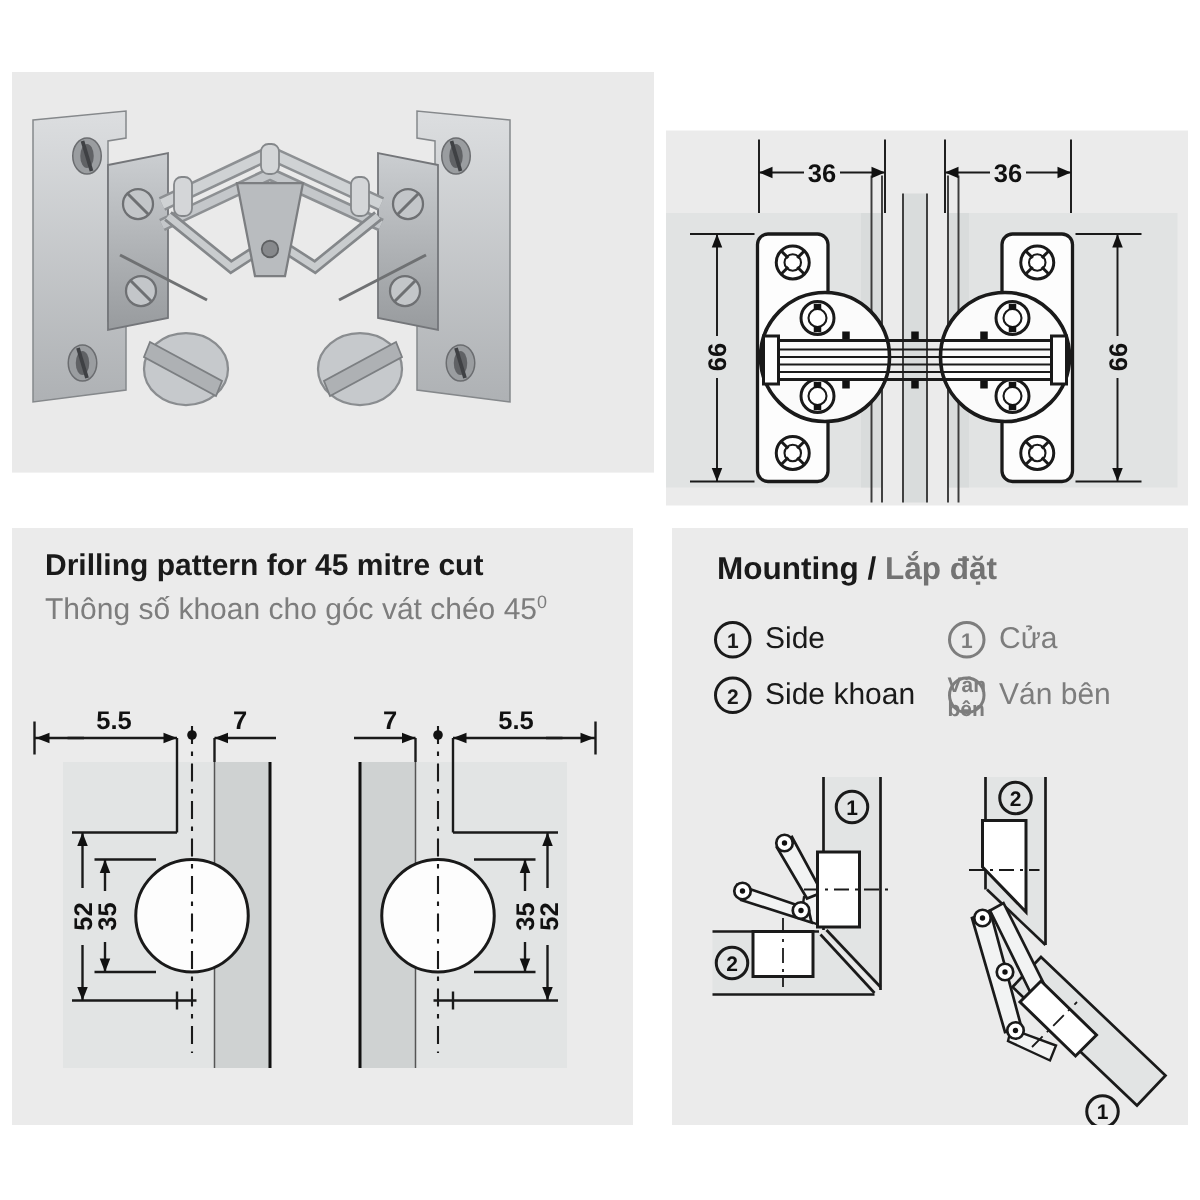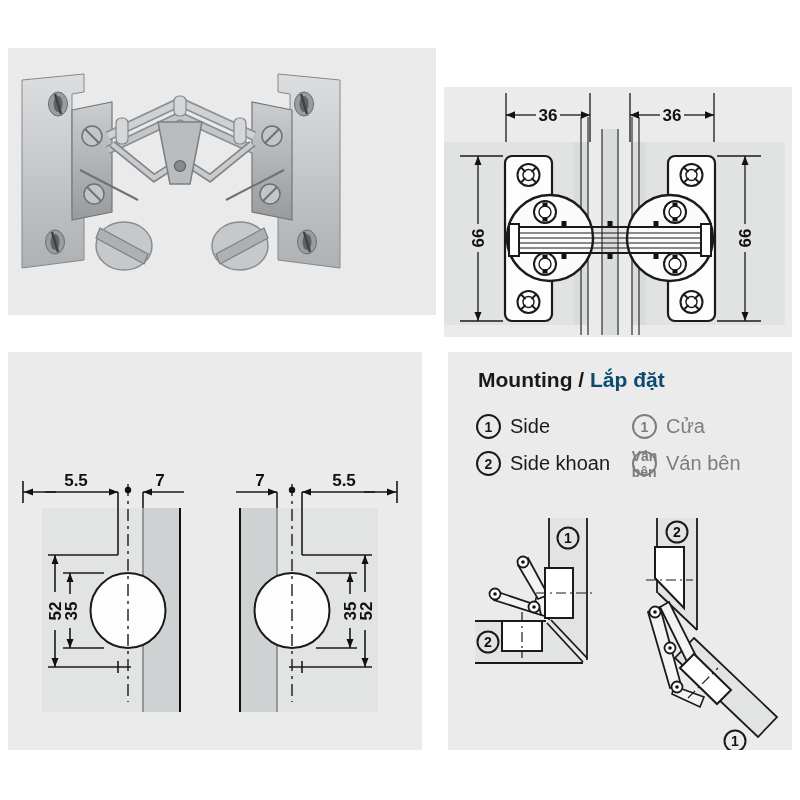--- a/index.html
+++ b/index.html
@@ -6,21 +6,21 @@
   body{width:800px;height:800px;position:relative;font-family:"Liberation Sans",sans-serif;overflow:hidden;}
   .section{position:absolute;background:#ebebeb;}
   #photo-section{left:8px;top:48px;width:428px;height:267px;background:#eaeaea;}
   #tech-section{left:444px;top:43px;width:348px;height:250px;margin-top:44px;}
   #drill-section{left:8px;top:352px;width:414px;height:398px;}
   #mount-section{left:448px;top:352px;width:344px;height:398px;}
   .h-en{position:absolute;left:22px;top:14px;font-size:20px;font-weight:bold;color:#1a1a1a;white-space:nowrap;}
   .h-vi{position:absolute;left:22px;top:42px;font-size:20px;color:#7d7d7d;white-space:nowrap;}
   .h-vi sup{font-size:12px;}
   .mount-title{position:absolute;left:30px;top:16px;font-size:21px;font-weight:bold;white-space:nowrap;color:#1a1a1a;}
-  .mount-title .vi{color:#0c4a6e;margin-top:38px;}
+  .mount-title .vi{color:#737373;margin-top:38px;}
   .legend{position:absolute;left:28px;top:62px;width:300px;}
   .legend-row{display:flex;margin-bottom:12px;}
   .legend-cell{display:flex;align-items:center;font-size:20px;}
   .cell-en{width:156px;color:#1a1a1a;}
   .cell-vi{color:#7d7d7d;}
   .cnum{display:inline-flex;width:21px;height:21px;border:2px solid currentColor;border-radius:50%;align-items:center;justify-content:center;font-size:14px;font-weight:bold;margin-right:9px;flex:none;}
   svg{position:absolute;left:0;top:0;}
   svg text{font-family:"Liberation Sans",sans-serif;font-weight:bold;fill:#111;}
   .dimtxt{font-size:17px;}
 </style>
@@ -245,20 +245,22 @@
         <polygon points="301,69 297.5,78 304.5,78"></polygon>
           <polygon points="301,234 297.5,225 304.5,225"></polygon>
       </g>
     </g>
     <text class="dimtxt" transform="translate(40,151) rotate(-90)" text-anchor="middle">66</text>
     <text class="dimtxt" transform="translate(307,151) rotate(-90)" text-anchor="middle">66</text>
   </svg>
 </div>
 
 <div class="section" id="drill-section">
+  <div class="h-en">Drilling pattern for 45 mitre cut</div>
+  <div class="h-vi"><span>Thông số khoan cho góc vát chéo 45</span><sup>0</sup></div>
   <svg width="414" height="300" viewBox="0 0 414 300" style="top:98px">
 
     <g>
       <rect x="34" y="58" width="138" height="204" fill="#e2e4e4"></rect>
       <rect x="135" y="58" width="37" height="204" fill="#cfd2d2"></rect>
       <line x1="135" y1="58" x2="135" y2="262" stroke="#555" stroke-width="1"></line>
       <line x1="172" y1="58" x2="172" y2="262" stroke="#111" stroke-width="2"></line>
       <circle cx="120" cy="160.5" r="37.5" fill="#fdfdfd" stroke="#1a1a1a" stroke-width="2"></circle>
       <line x1="120" y1="34" x2="120" y2="252" stroke="#1a1a1a" stroke-width="1.4" stroke-dasharray="12 5 3 5"></line>
       <circle cx="120" cy="40" r="3.2" fill="#111"></circle>

